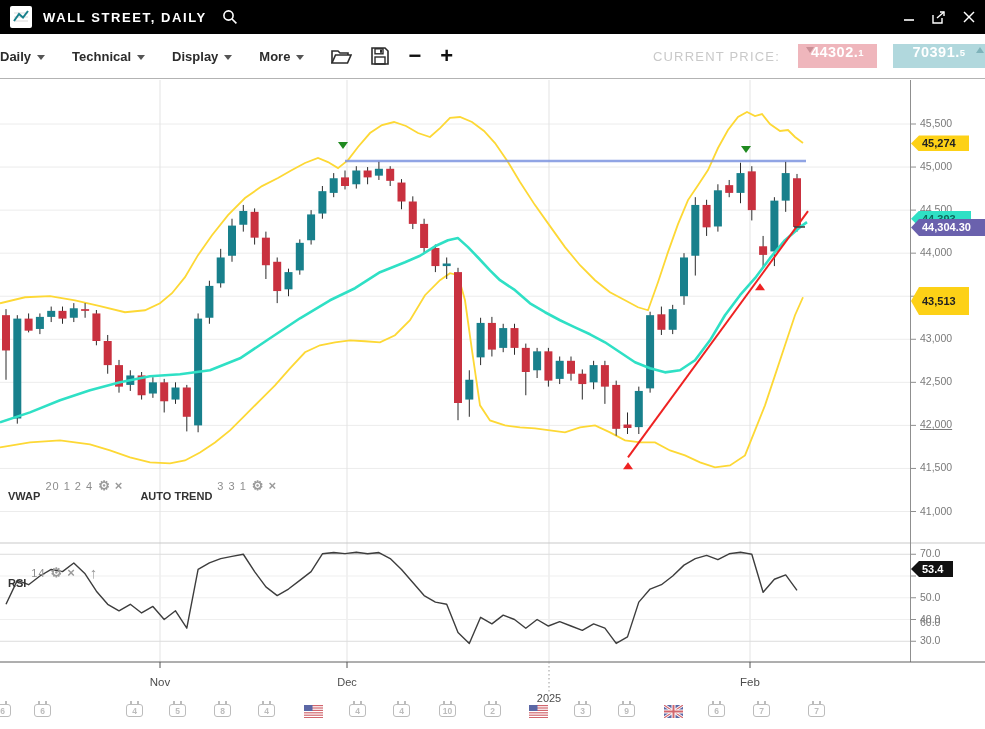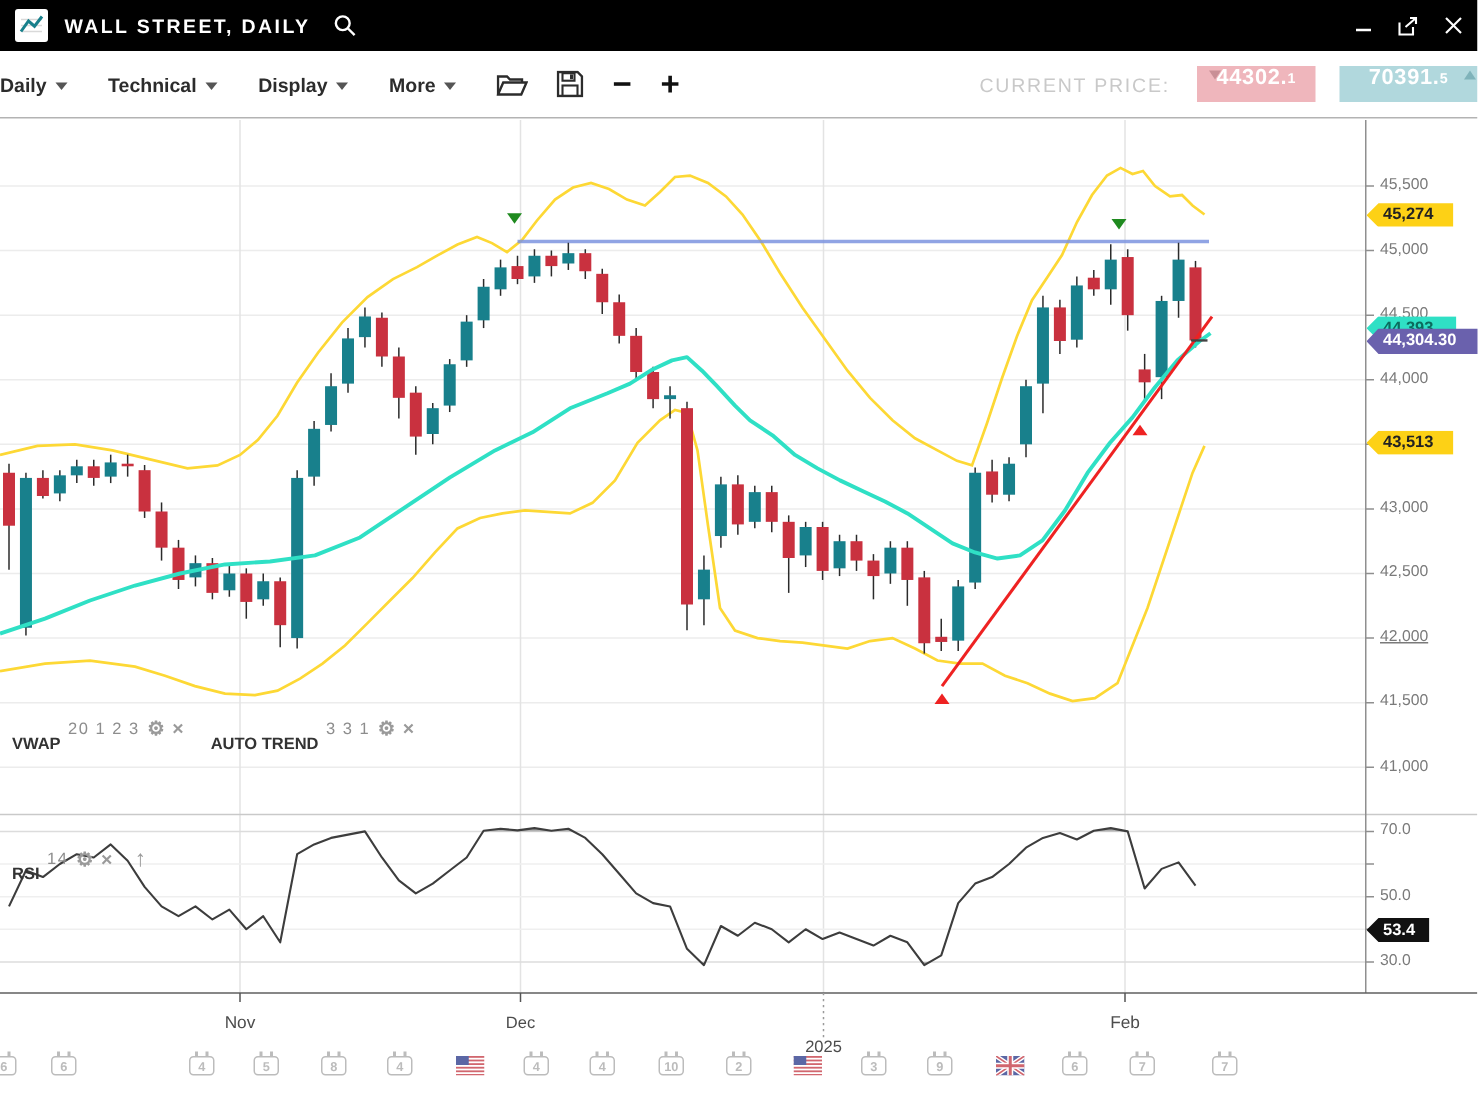--- a/index.html
+++ b/index.html
@@ -358,21 +358,21 @@
         <line x1="910" y1="641.25" x2="916" y2="641.25" stroke="#8f8f8f" stroke-width="1"></line>
         <line x1="160" y1="662" x2="160" y2="668" stroke="#555" stroke-width="1"></line>
         <line x1="347" y1="662" x2="347" y2="668" stroke="#555" stroke-width="1"></line>
         <line x1="549" y1="662" x2="549" y2="692" stroke="#9a9a9a" stroke-width="1" stroke-dasharray="1.5,2.5"></line>
         <line x1="750" y1="662" x2="750" y2="668" stroke="#555" stroke-width="1"></line>
       </svg>
     <div id="overlay">
 
       <div class="indrow" style="top:391px">
         <span class="ind-name">VWAP</span>
-        <span class="ind-params">20 1 2 3</span>
+        <span class="ind-params">20 1 2 4</span>
         <span class="ind-ico">⚙</span>
         <span class="ind-ico">×</span>
         <span class="ind-name" style="margin-left:13px">AUTO TREND</span>
         <span class="ind-params">3 3 1</span>
         <span class="ind-ico">⚙</span>
         <span class="ind-ico">×</span>
       </div>
 
       <div class="indrow" style="top:478px">
         <span class="ind-name">RSI</span>
@@ -392,22 +392,22 @@
         <div class="axlabel" style="top: 382.444px;">41,500</div>
         <div class="axlabel" style="top: 425.5px;">41,000</div>
         <div class="axlabel" style="top: 468.25px;">70.0</div>
         <div class="axlabel" style="top: 490px; margin-top: 47px;">60.0</div>
         <div class="axlabel" style="top: 511.75px;">50.0</div>
         <div class="axlabel" style="top: 533.5px;">40.0</div>
         <div class="axlabel" style="top: 555.25px;">30.0</div>
         <div class="tag" style="top: 56.4611px; width: 58px; background: rgb(253, 209, 22); color: rgb(34, 34, 34); height: 16px;">45,274</div>
         <div class="tag" style="top: 131.825px; width: 60px; background: rgb(47, 224, 197); color: rgb(11, 107, 93); height: 16px;">44,393</div>
         <div class="tag" style="top: 139.963px; width: 75px; background: rgb(106, 97, 173); color: rgb(255, 255, 255); height: 17px;">44,304.30</div>
-        <div class="tag" style="top: 208.103px; width: 58px; background: rgb(253, 209, 22); color: rgb(34, 34, 34); height: 16px;">43,513</div>
-        <div class="tag" style="top: 533px; width: 42px; background: rgb(17, 17, 17); color: rgb(255, 255, 255);">53.4</div>
+        <div class="tag" style="top: 208.103px; width: 58px; background: rgb(253, 209, 22); color: rgb(34, 34, 34); height: 28px;">43,513</div>
+        <div class="tag" style="top: 482px; width: 42px; background: rgb(17, 17, 17); color: rgb(255, 255, 255);">53.4</div>
         <div class="xlab" style="left: 160px; top: 597px; font-size: 11.5px;">Nov</div>
         <div class="xlab" style="left: 347px; top: 597px; font-size: 11px;">Dec</div>
         <div class="xlab" style="left: 549px; top: 613px; font-size: 11px;">2025</div>
         <div class="xlab" style="left: 750px; top: 597px; font-size: 11.5px;">Feb</div>
         <div class="cal" style="left: -6px; top: 625px;">6</div>
         <div class="cal" style="left: 34px; top: 625px;">6</div>
         <div class="cal" style="left: 126px; top: 625px;">4</div>
         <div class="cal" style="left: 169px; top: 625px;">5</div>
         <div class="cal" style="left: 214px; top: 625px;">8</div>
         <div class="cal" style="left: 258px; top: 625px;">4</div>

